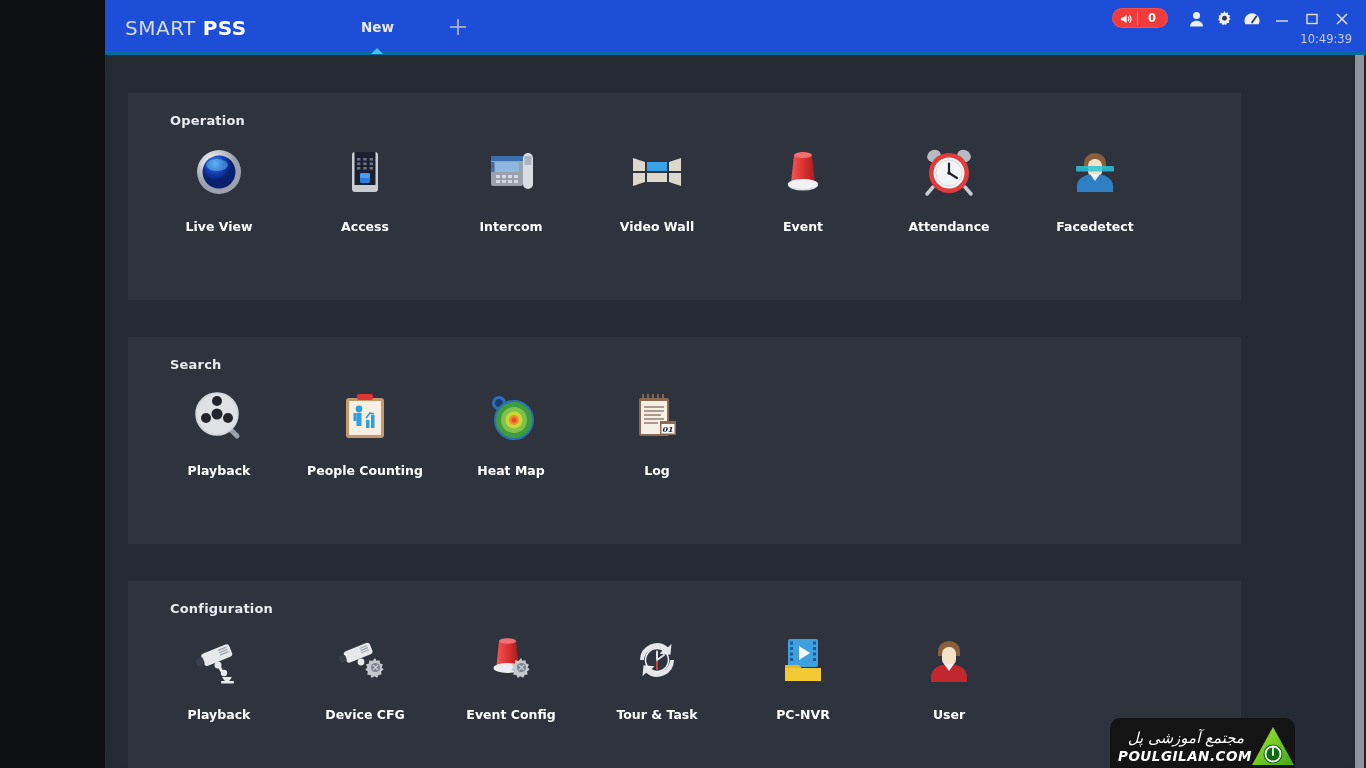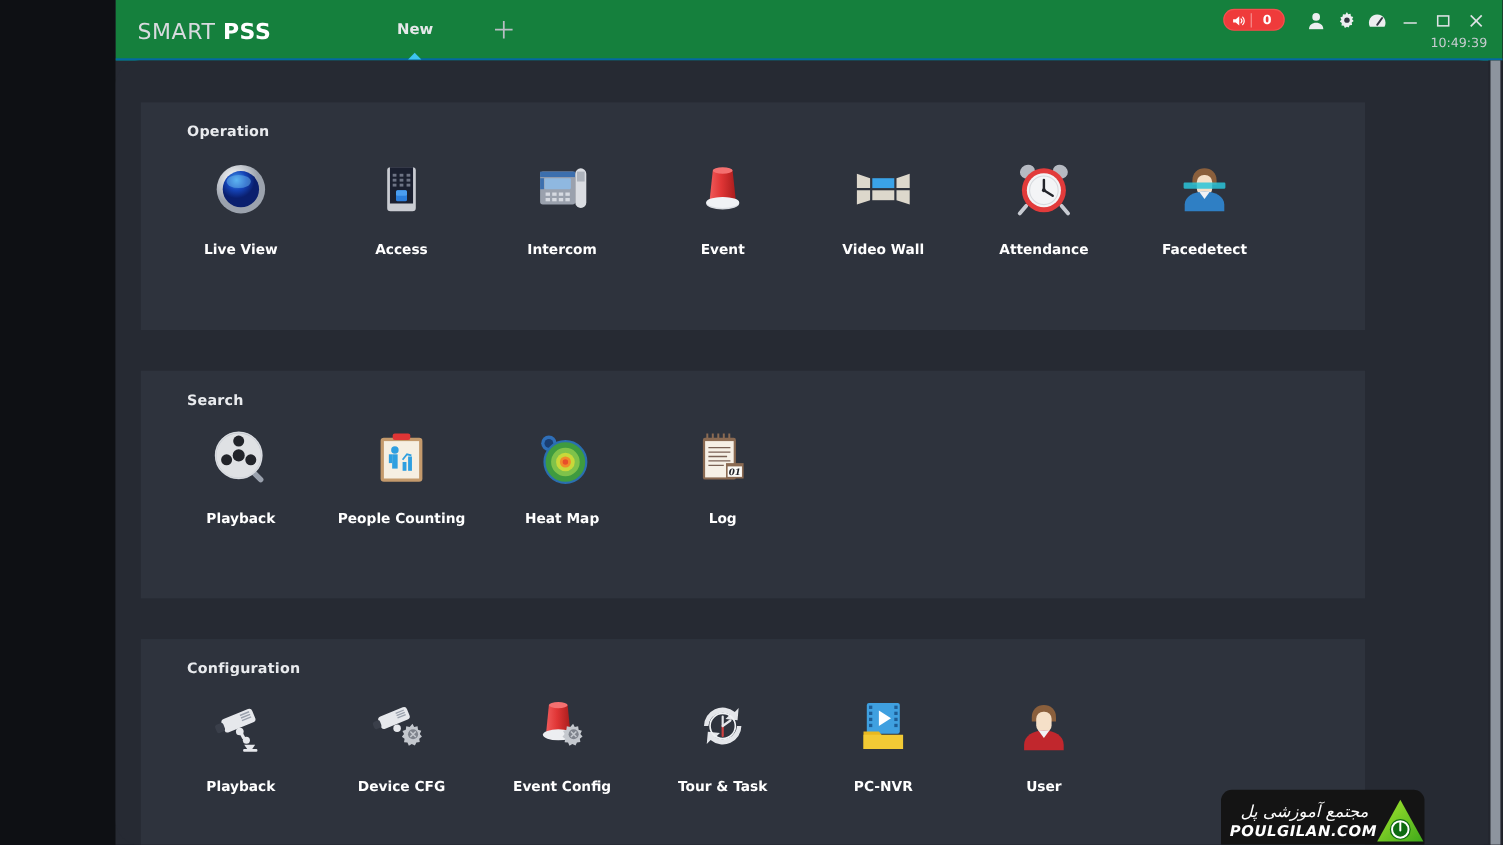--- a/index.html
+++ b/index.html
@@ -12,22 +12,22 @@
   #app {
     position:absolute; left:105px; top:0;
     width:1261px; height:768px;
     background:#262a33;
     overflow:hidden;
   }
   
   .titlebar {
     position:relative;
     height:55px;
-    background:#15803d;
-    border-bottom:2px solid #0369a1;
+    background:#1d4ed8;
+    border-bottom:4px solid #0369a1;
   }
   .logo {
     position:absolute; left:20px; top:16px;
     font-size:20px; letter-spacing:.5px;
     color:#d8dade; font-weight:400;
   }
   .logo b { color:#ffffff; font-weight:bold; }
   .tabstrip {
     position:absolute; left:230px; top:0; height:53px;
     display:flex; align-items:center; gap:16px;
@@ -304,48 +304,48 @@
               <rect x="40" y="9" width="10" height="36" rx="5" fill="#dadde2"></rect>
               <rect x="41.5" y="12" width="7" height="9" fill="#9aa1ad" opacity=".7"></rect>
             </svg>
           </div>
           <div class="label">Intercom</div>
         </div>
 
         <div class="cell">
           <div class="icon">
             <svg width="56" height="56" viewBox="0 0 56 56">
+              <polygon points="4,14 16,18 16,27 4,27" fill="#ddd8cc"></polygon>
+              <polygon points="4,29 16,29 16,38 4,42" fill="#ddd8cc"></polygon>
+              <rect x="18" y="18" width="20" height="9" fill="#3aa3e8"></rect>
+              <rect x="18" y="29" width="20" height="9" fill="#ddd8cc"></rect>
+              <polygon points="52,14 40,18 40,27 52,27" fill="#ddd8cc"></polygon>
+              <polygon points="52,42 40,38 40,29 52,29" fill="#ddd8cc"></polygon>
+            </svg>
+          </div>
+          <div class="label">Video Wall</div>
+        </div>
+
+        <div class="cell">
+          <div class="icon">
+            <svg width="56" height="56" viewBox="0 0 56 56">
               <defs>
                   <linearGradient id="sirenG" x1="0" x2="1">
                     <stop offset="0" stop-color="#f05a5a"></stop>
                     <stop offset="45%" stop-color="#e03535"></stop>
                     <stop offset="1" stop-color="#a81c1c"></stop>
                   </linearGradient>
                 </defs>
               <path d="M19 11h18l3 28H16z" fill="url(#sirenG)"></path>
               <ellipse cx="28" cy="11" rx="9" ry="3" fill="#f47070"></ellipse>
               <ellipse cx="28" cy="41" rx="15" ry="5.5" fill="#d9dce1"></ellipse>
               <ellipse cx="28" cy="40" rx="15" ry="5" fill="#f0f2f5"></ellipse>
             </svg>
           </div>
           <div class="label">Event</div>
-        </div>
-
-        <div class="cell">
-          <div class="icon">
-            <svg width="56" height="56" viewBox="0 0 56 56">
-              <polygon points="4,14 16,18 16,27 4,27" fill="#ddd8cc"></polygon>
-              <polygon points="4,29 16,29 16,38 4,42" fill="#ddd8cc"></polygon>
-              <rect x="18" y="18" width="20" height="9" fill="#3aa3e8"></rect>
-              <rect x="18" y="29" width="20" height="9" fill="#ddd8cc"></rect>
-              <polygon points="52,14 40,18 40,27 52,27" fill="#ddd8cc"></polygon>
-              <polygon points="52,42 40,38 40,29 52,29" fill="#ddd8cc"></polygon>
-            </svg>
-          </div>
-          <div class="label">Video Wall</div>
         </div>
 
         <div class="cell">
           <div class="icon">
             <svg width="56" height="56" viewBox="0 0 56 56">
               <ellipse cx="13" cy="12" rx="7" ry="6" fill="#b6bac2" transform="rotate(-25 13 12)"></ellipse>
               <ellipse cx="43" cy="12" rx="7" ry="6" fill="#b6bac2" transform="rotate(25 43 12)"></ellipse>
               <line x1="12" y1="43" x2="6" y2="50" stroke="#c7cbd2" stroke-width="3.5" stroke-linecap="round"></line>
               <line x1="44" y1="43" x2="50" y2="50" stroke="#c7cbd2" stroke-width="3.5" stroke-linecap="round"></line>
               <circle cx="28" cy="29" r="20" fill="#e23b3b"></circle>

